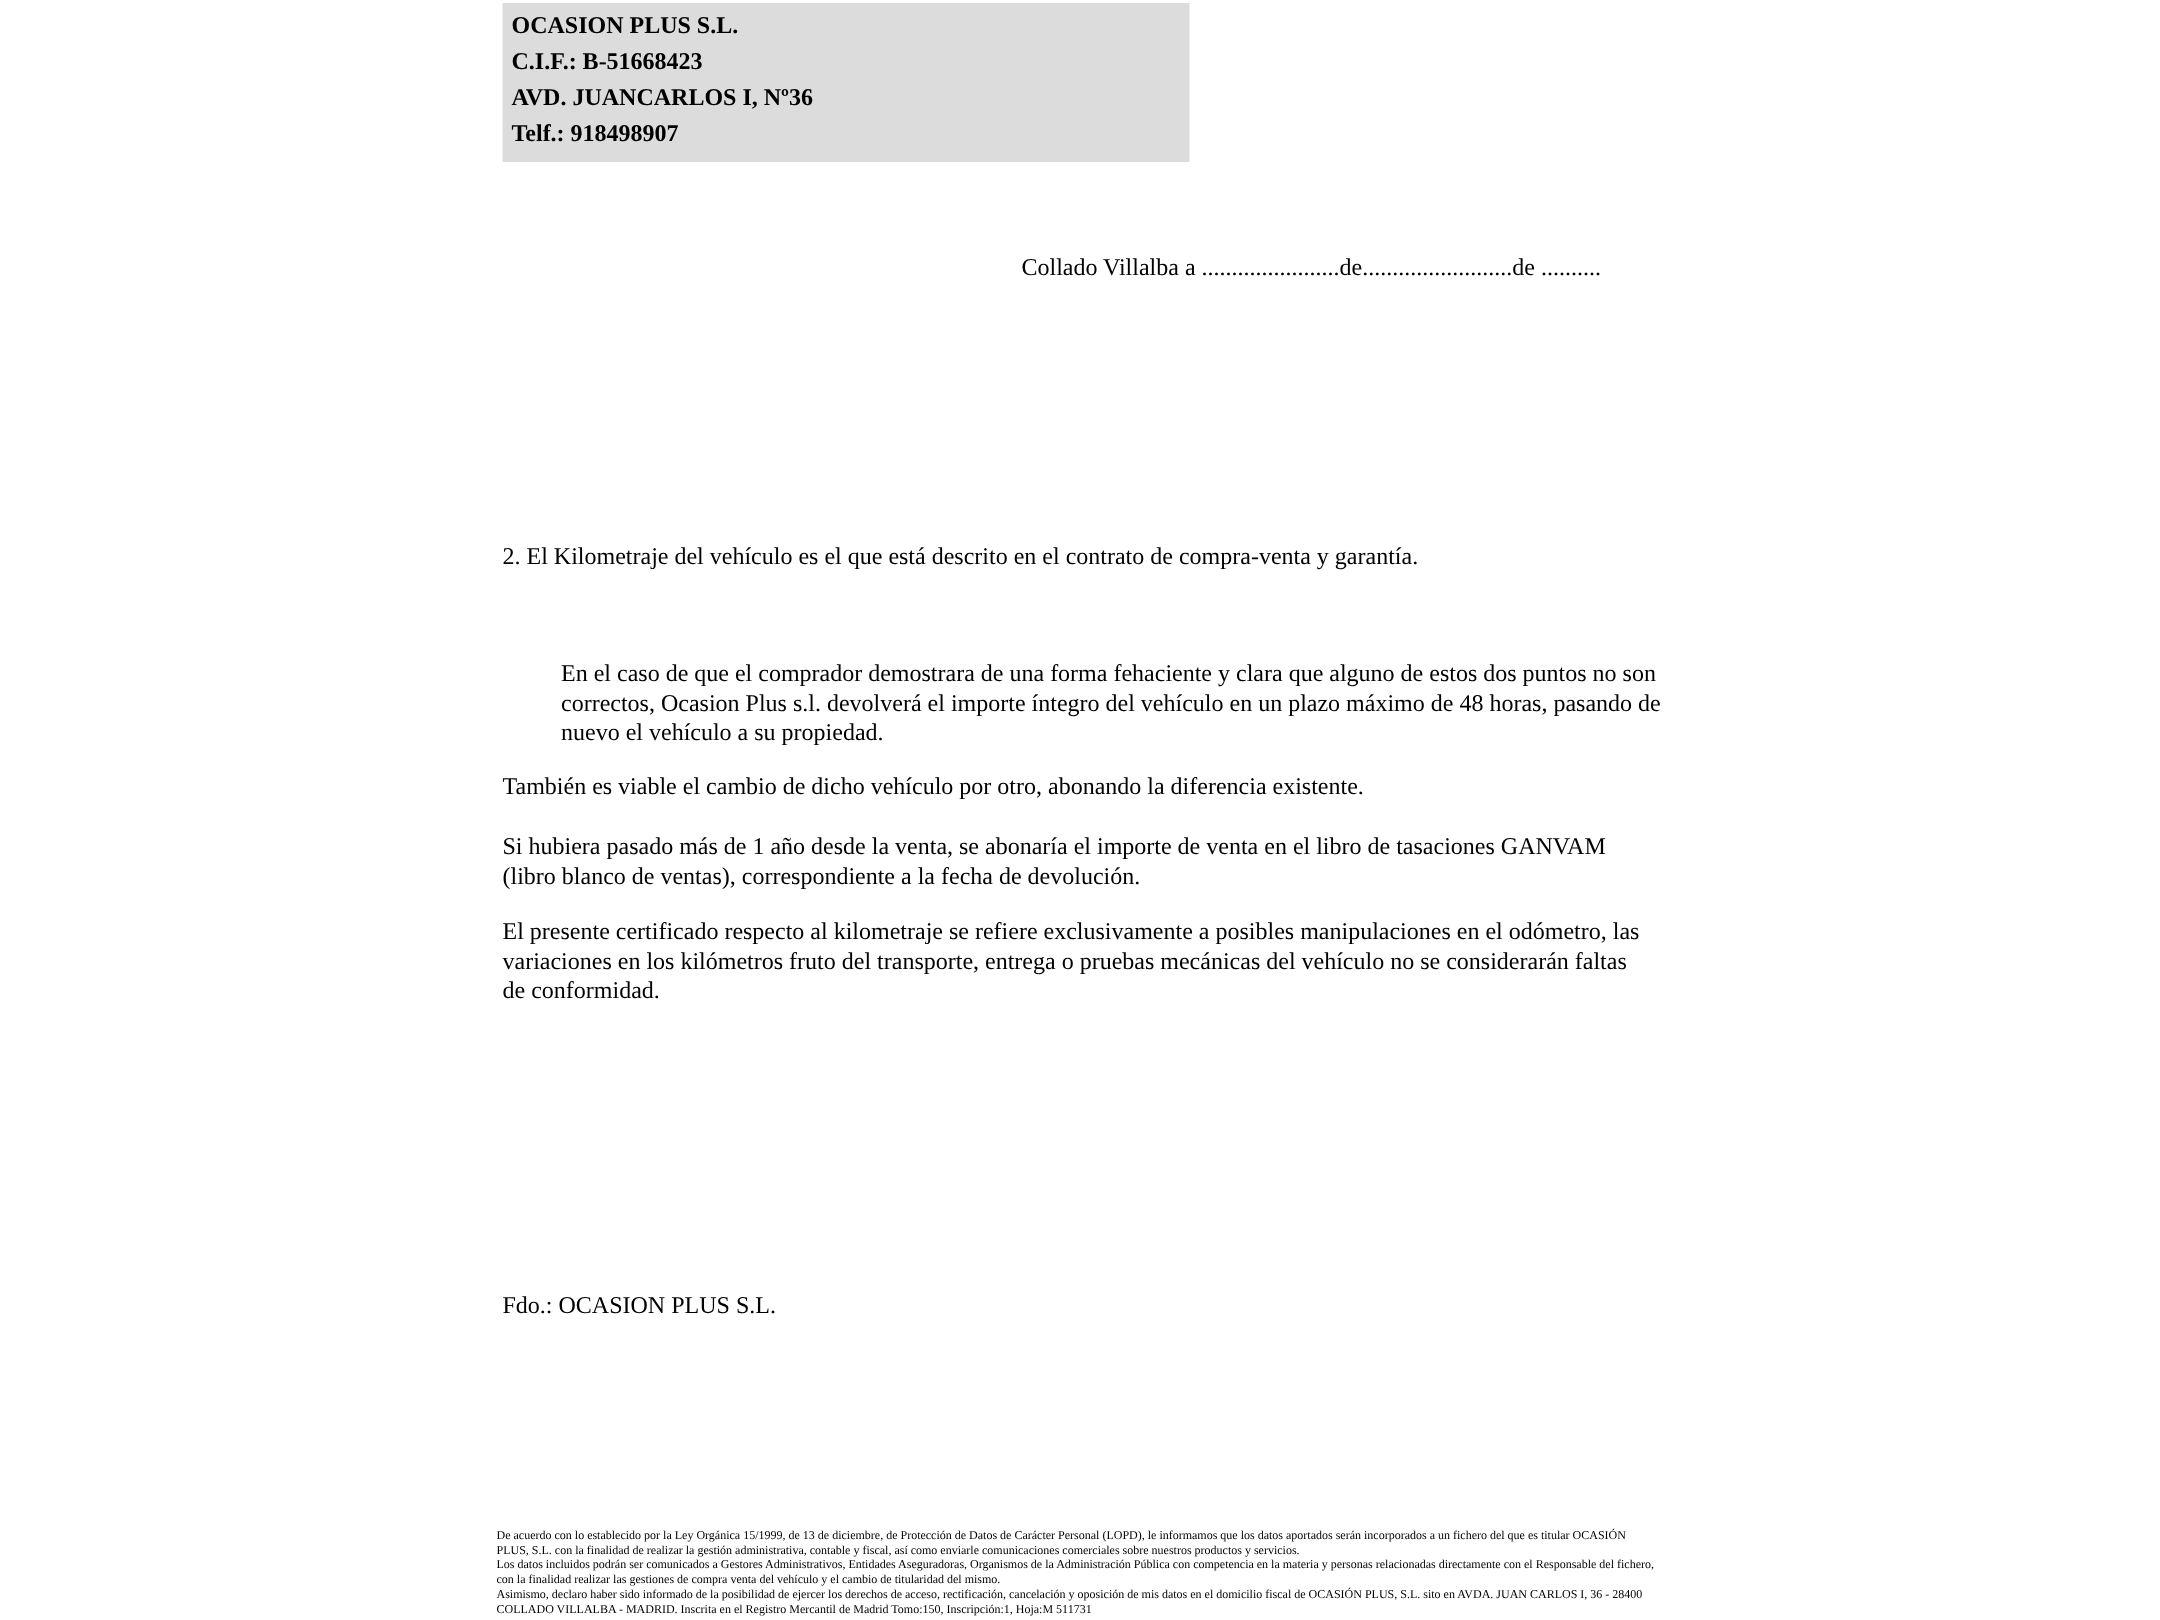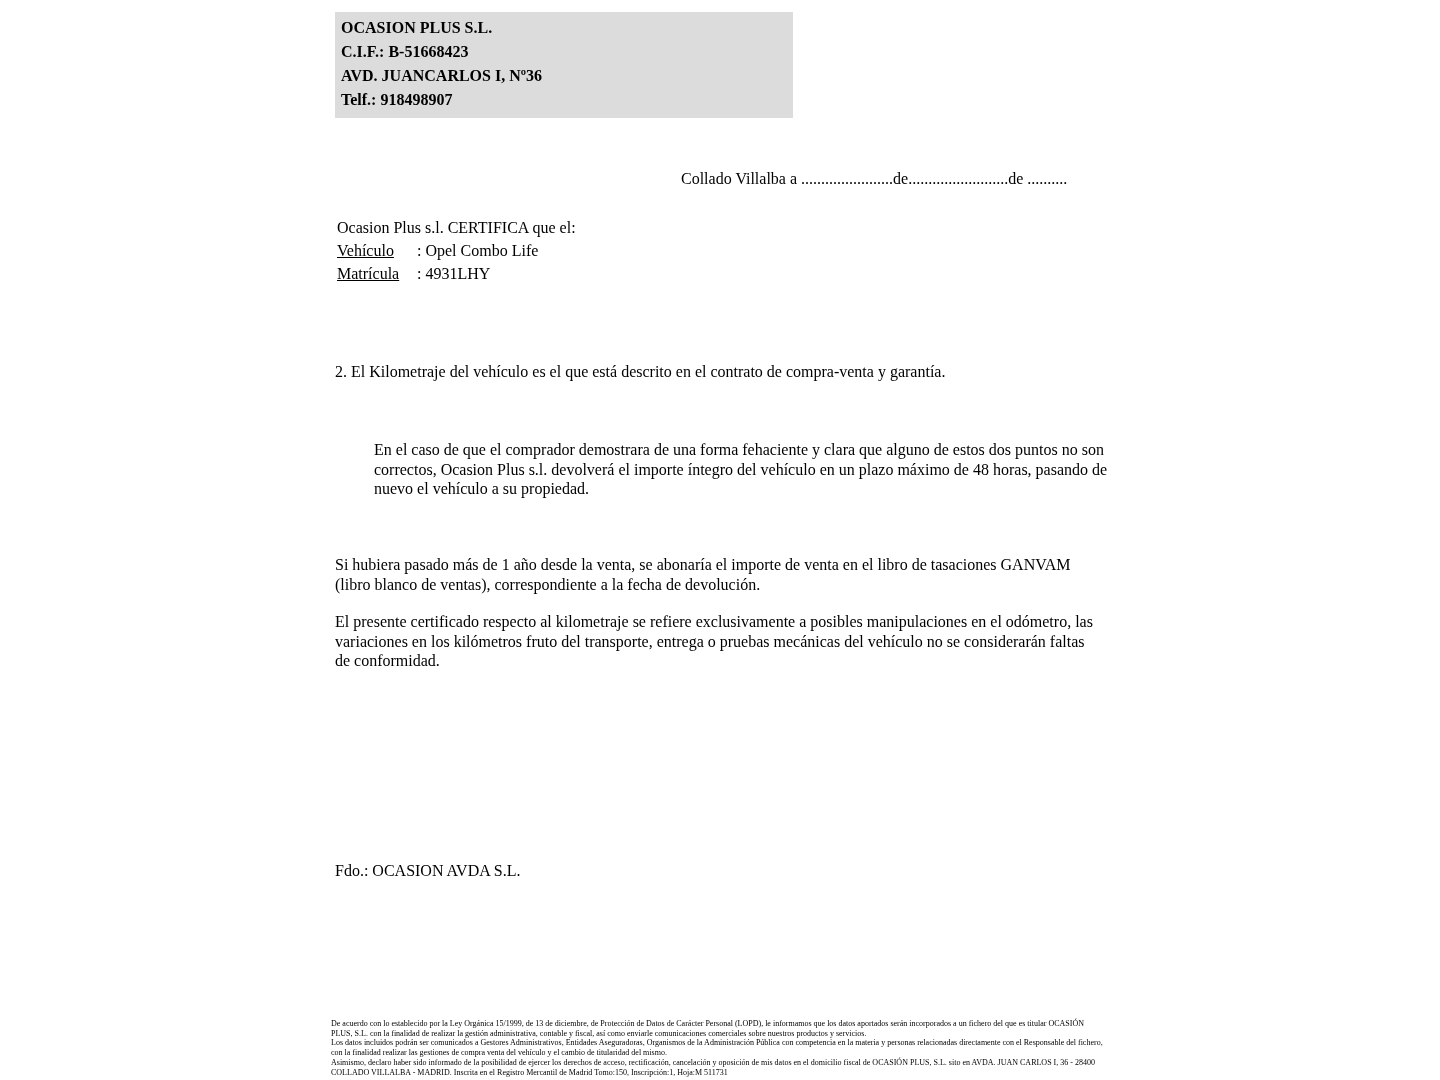--- a/index.html
+++ b/index.html
@@ -12,21 +12,21 @@
     width: 1440px;
     height: 1080px;
     background: #ffffff;
     font-family: "Liberation Serif", "DejaVu Serif", serif;
     color: #000000;
     overflow: hidden;
   }
   .company-block {
     position: absolute;
     left: 335px;
-    top: 12px;
+    top: 2px;
     width: 446px;
     background: #dcdcdc;
     padding: 4px 6px 6px 6px;
     font-size: 16px;
     font-weight: bold;
     line-height: 24px;
   }
   .date-line {
     position: absolute;
     left: 681px;
@@ -93,37 +93,29 @@
 
   <div class="company-block">
     <div>OCASION PLUS S.L.</div>
     <div>C.I.F.: B-51668423</div>
     <div>AVD. JUANCARLOS I, Nº36</div>
     <div>Telf.: 918498907</div>
   </div>
 
   <div class="date-line">Collado Villalba a .......................de.........................de ..........</div>
 
-  <div class="cert-block">
-    <div>Ocasion Plus s.l. CERTIFICA que el:</div>
-    <div>
-      <span class="cert-label-wrap"><span class="u">Vehículo</span></span><span>: Opel Combo Life</span>
-    </div>
-    <div>
-      <span class="cert-label-wrap"><span class="u">Matrícula</span></span><span>: 4931LHY</span>
-    </div>
-  </div>
 
   <div class="point point-2">2. El Kilometraje del vehículo es el que está descrito en el contrato de compra-venta y garantía.</div>
 
   <div class="para para-1">En el caso de que el comprador demostrara de una forma fehaciente y clara que alguno de estos dos puntos no son correctos, Ocasion Plus s.l. devolverá el importe íntegro del vehículo en un plazo máximo de 48 horas, pasando de nuevo el vehículo a su propiedad.</div>
+  <div class="para para-2">También es viable el cambio de dicho vehículo por otro, abonando la diferencia existente.</div>
   <div class="para para-3">Si hubiera pasado más de 1 año desde la venta, se abonaría el importe de venta en el libro de tasaciones GANVAM (libro blanco de ventas), correspondiente a la fecha de devolución.</div>
   <div class="para para-4">El presente certificado respecto al kilometraje se refiere exclusivamente a posibles manipulaciones en el odómetro, las variaciones en los kilómetros fruto del transporte, entrega o pruebas mecánicas del vehículo no se considerarán faltas de conformidad.</div>
 
-  <div class="signature">Fdo.: OCASION AVDA S.L.</div>
+  <div class="signature">Fdo.: OCASION PLUS S.L.</div>
 
   <div class="legal-footer">
     <div>De acuerdo con lo establecido por la Ley Orgánica 15/1999, de 13 de diciembre, de Protección de Datos de Carácter Personal (LOPD), le informamos que los datos aportados serán incorporados a un fichero del que es titular OCASIÓN PLUS, S.L. con la finalidad de realizar la gestión administrativa, contable y fiscal, así como enviarle comunicaciones comerciales sobre nuestros productos y servicios.</div>
     <div>Los datos incluidos podrán ser comunicados a Gestores Administrativos, Entidades Aseguradoras, Organismos de la Administración Pública con competencia en la materia y personas relacionadas directamente con el Responsable del fichero, con la finalidad realizar las gestiones de compra venta del vehículo y el cambio de titularidad del mismo.</div>
     <div>Asimismo, declaro haber sido informado de la posibilidad de ejercer los derechos de acceso, rectificación, cancelación y oposición de mis datos en el domicilio fiscal de OCASIÓN PLUS, S.L. sito en AVDA. JUAN CARLOS I, 36 - 28400 COLLADO VILLALBA - MADRID. Inscrita en el Registro Mercantil de Madrid Tomo:150, Inscripción:1, Hoja:M 511731</div>
   </div>
 
 </div>
 
 </body></html>

